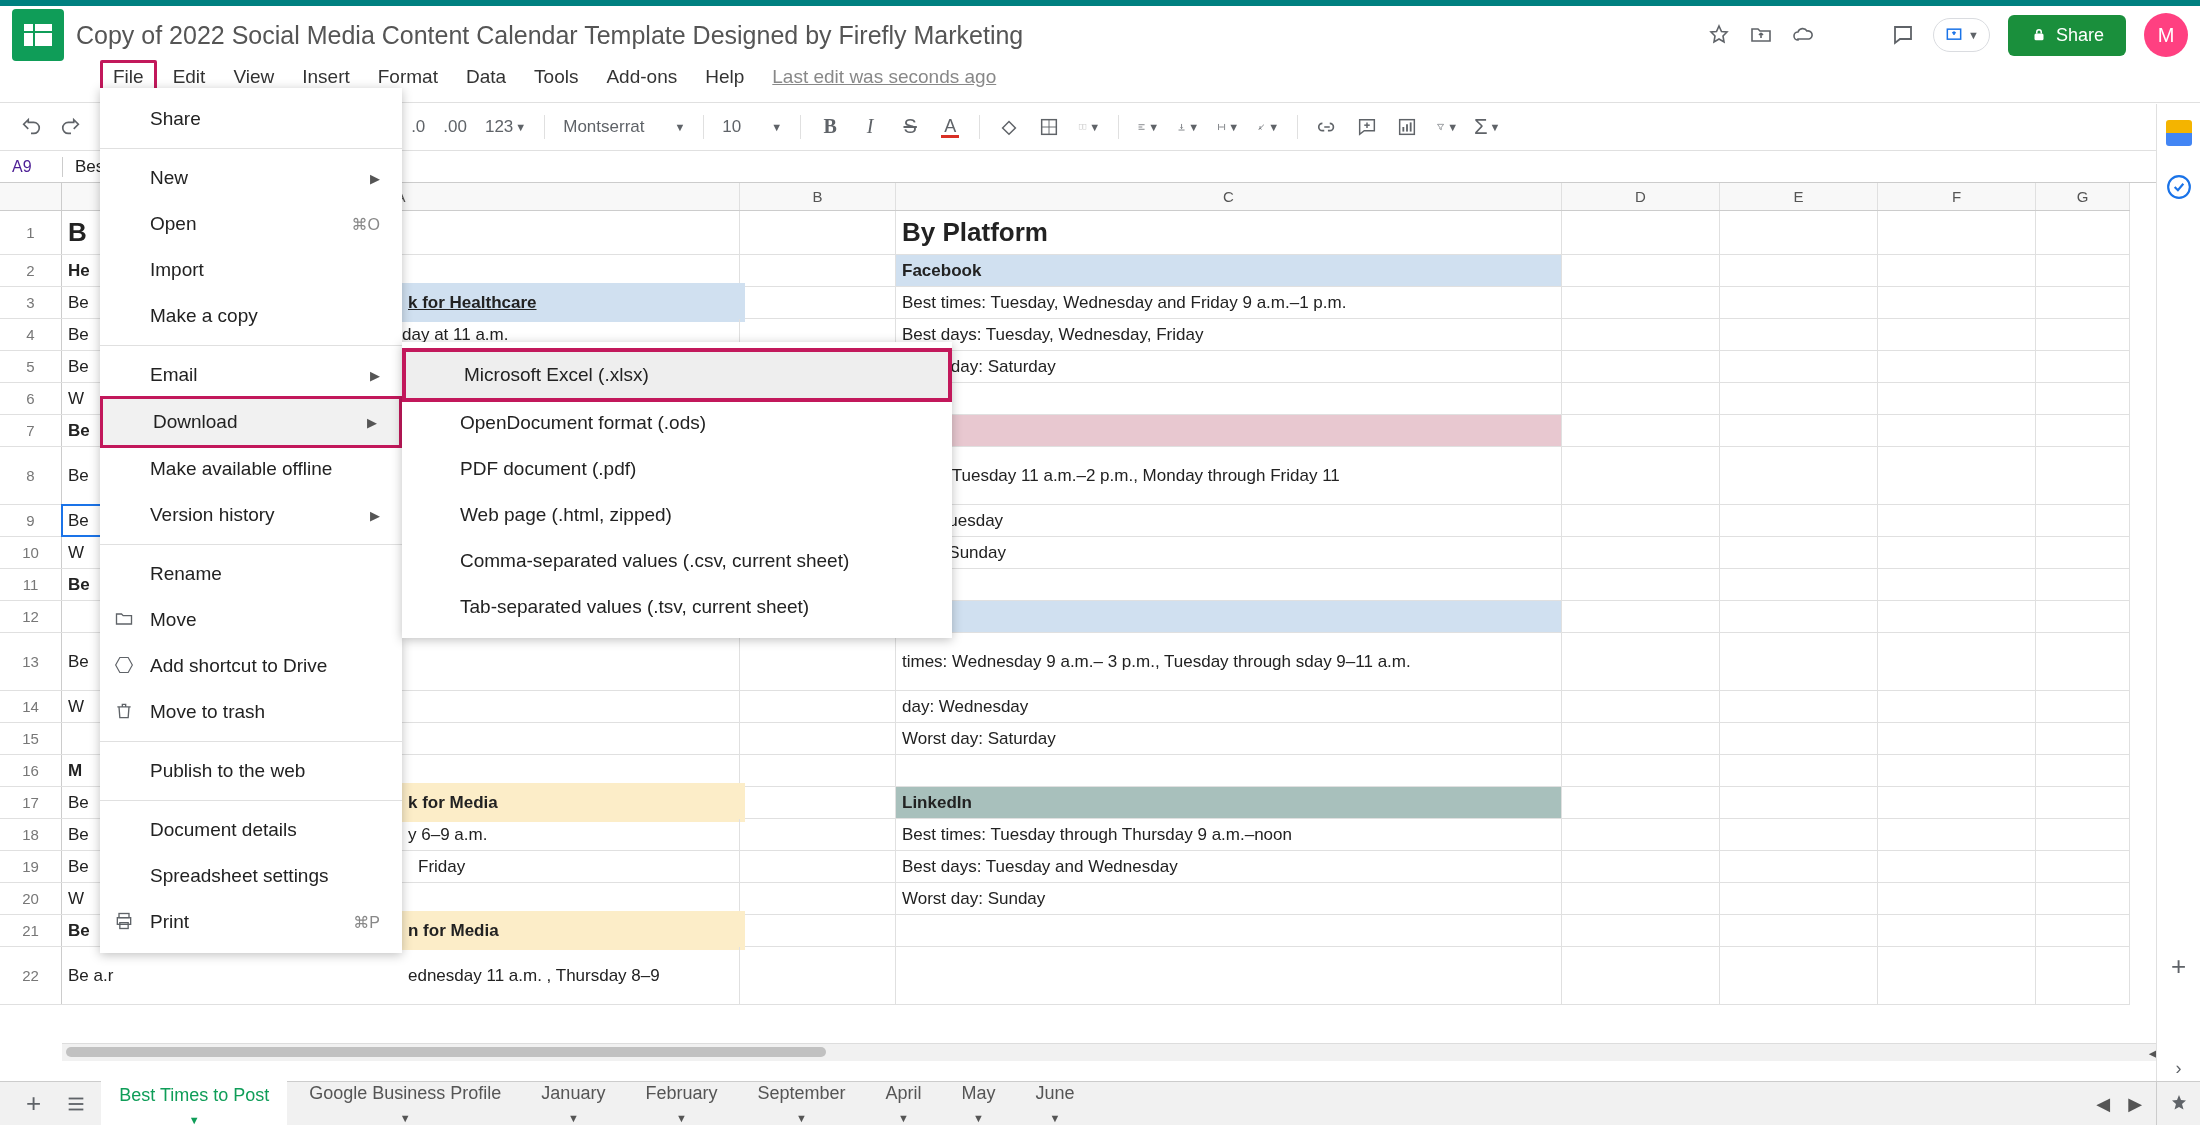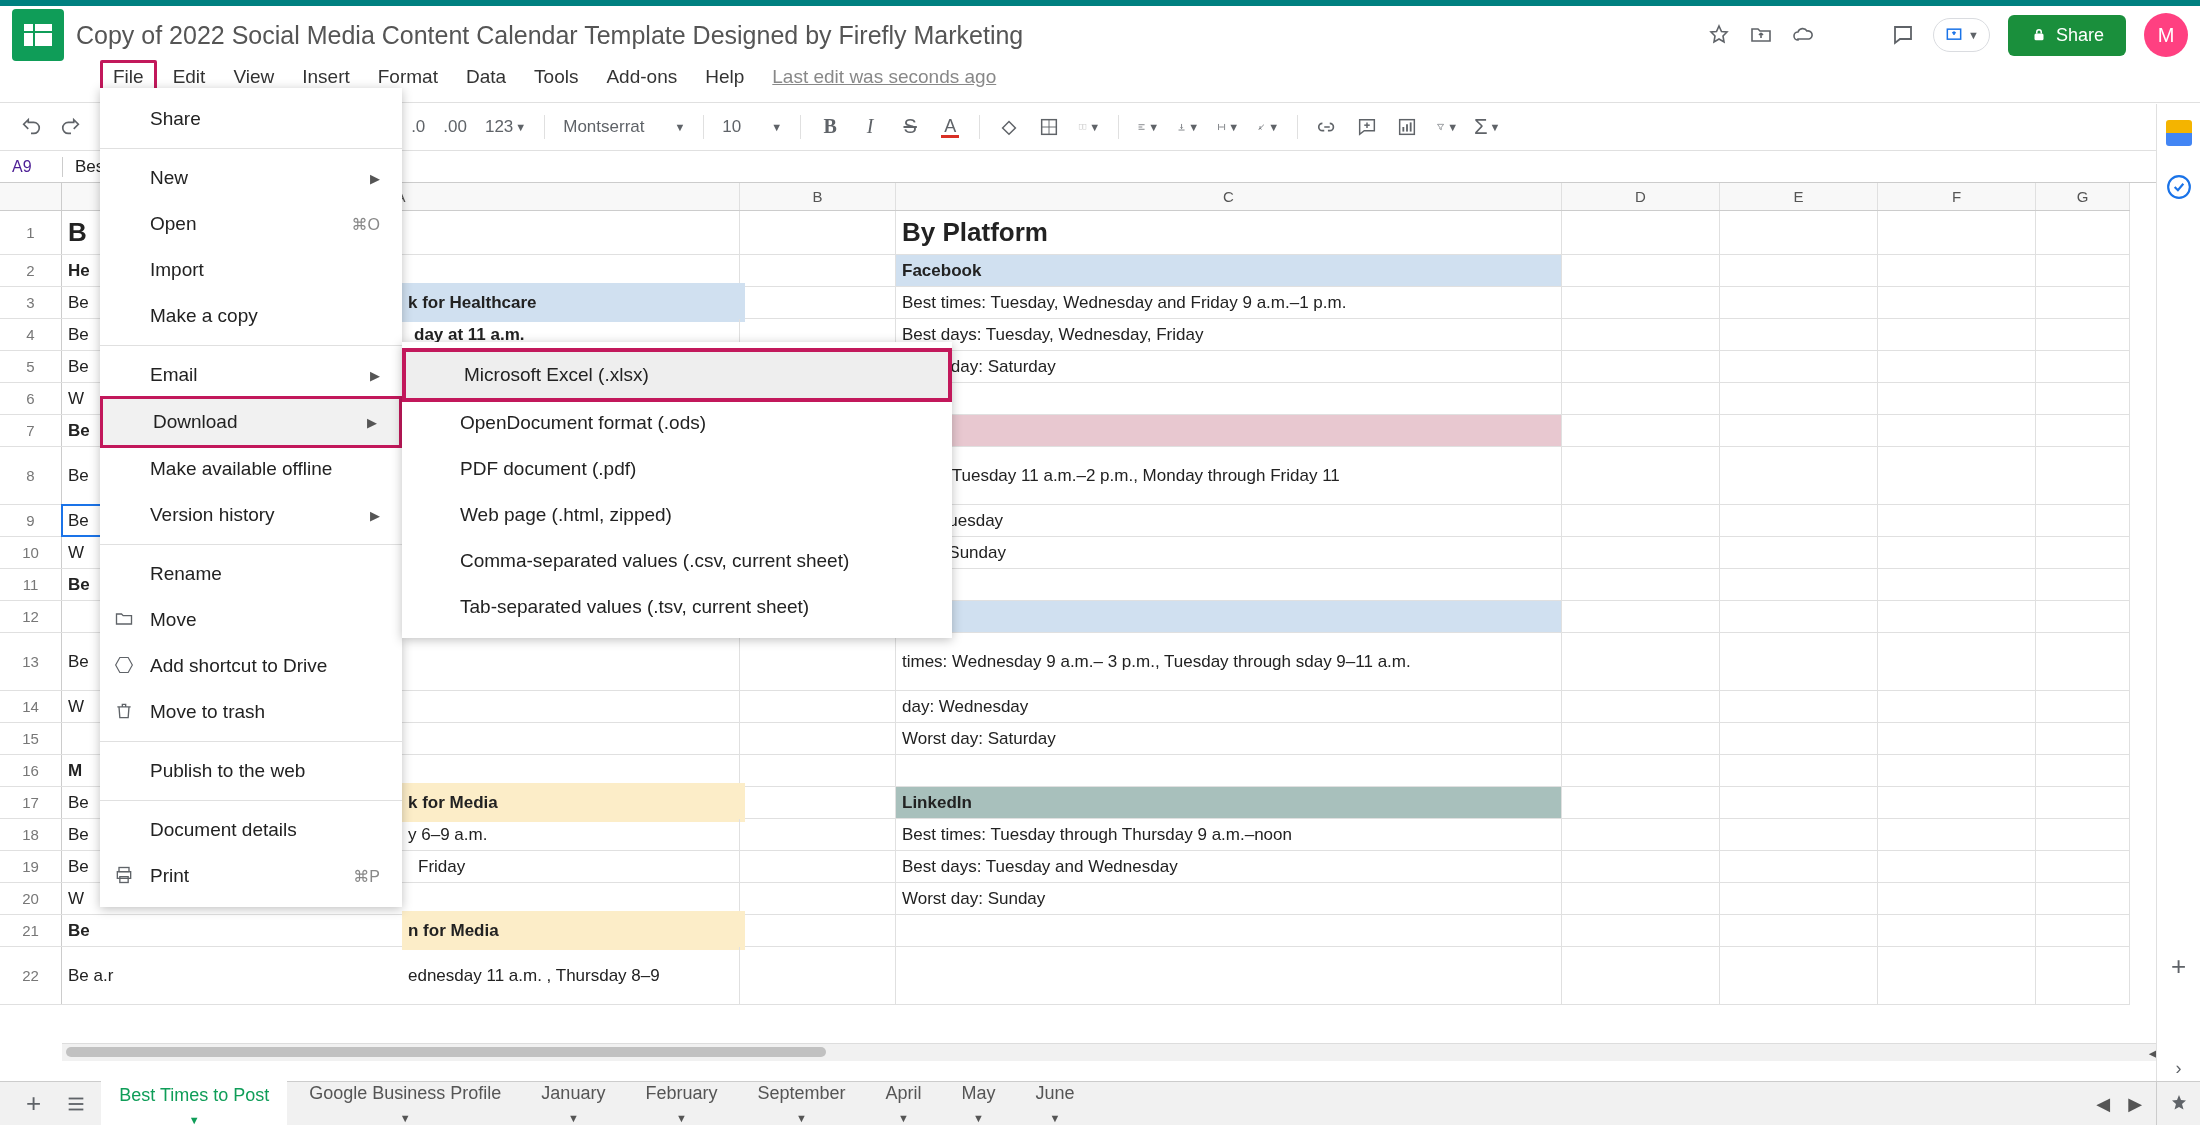--- a/index.html
+++ b/index.html
@@ -343,34 +343,34 @@
         <div class="cell cellC bg-blue bold">Facebook</div>
         <div class="cell cellD"></div>
         <div class="cell cellE"></div>
         <div class="cell cellF"></div>
         <div class="cell cellG"></div>
       </div>
       <div class="row h-norm">
         <div class="row-hdr">3</div>
         <div class="cell cellA" style="justify-content: flex-start; position: relative;">
           <span>Be</span>
-          <span class="bg-blue bold" style="margin: -4px -6px -4px auto; padding: 4px 6px; flex: 1 1 0%; display: flex; align-items: center; position: absolute; inset: 0px 0px 0px 340px;">k for Healthcare</span>
+          <span class="bg-blue bold" style="margin: -4px -6px -4px auto; padding: 4px 6px; flex: 1 1 0%; display: flex; align-items: center; position: absolute; inset: 0px 0px 0px 340px; text-decoration: underline;">k for Healthcare</span>
         </div>
         <div class="cell cellB"></div>
         <div class="cell cellC ">Best times: Tuesday, Wednesday and Friday 9 a.m.–1 p.m.</div>
         <div class="cell cellD"></div>
         <div class="cell cellE"></div>
         <div class="cell cellF"></div>
         <div class="cell cellG"></div>
       </div>
       <div class="row h-norm">
         <div class="row-hdr">4</div>
         <div class="cell cellA" style="justify-content: flex-start; position: relative;">
           <span>Be</span>
-          <span style="margin-left: auto; padding-left: 12px; position: absolute; inset: 0px 0px 0px 340px; display: flex; align-items: center; font-weight: bold;">day at 11 a.m.</span>
+          <span style="margin-left: auto; padding-left: 0; position: absolute; inset: 0px 0px 0px 340px; display: flex; align-items: center;">day at 11 a.m.</span>
         </div>
         <div class="cell cellB"></div>
         <div class="cell cellC ">Best days: Tuesday, Wednesday, Friday</div>
         <div class="cell cellD"></div>
         <div class="cell cellE"></div>
         <div class="cell cellF"></div>
         <div class="cell cellG"></div>
       </div>
       <div class="row h-norm">
         <div class="row-hdr">5</div>
@@ -741,20 +741,23 @@
   </div>
   <div class="dd-sep"></div>
   <div class="dd-item">
       <span>Publish to the web</span>
     </div>
   <div class="dd-sep"></div>
   <div class="dd-item">
       <span>Document details</span>
     </div>
   <div class="dd-item">
+      <span>Spreadsheet settings</span>
+    </div>
+  <div class="dd-item">
     <span class="left-icon">
         <svg viewBox="0 0 24 24" width="20" height="20">
           <rect x="6" y="3" width="12" height="5" fill="none" stroke="#5f6368" stroke-width="1.6"></rect>
           <rect x="4" y="8" width="16" height="8" fill="none" stroke="#5f6368" stroke-width="1.6"></rect>
           <rect x="7" y="14" width="10" height="7" fill="none" stroke="#5f6368" stroke-width="1.6"></rect>
         </svg>
       </span>
     <span>Print</span>
       <span class="shortcut">⌘P</span>
   </div>

